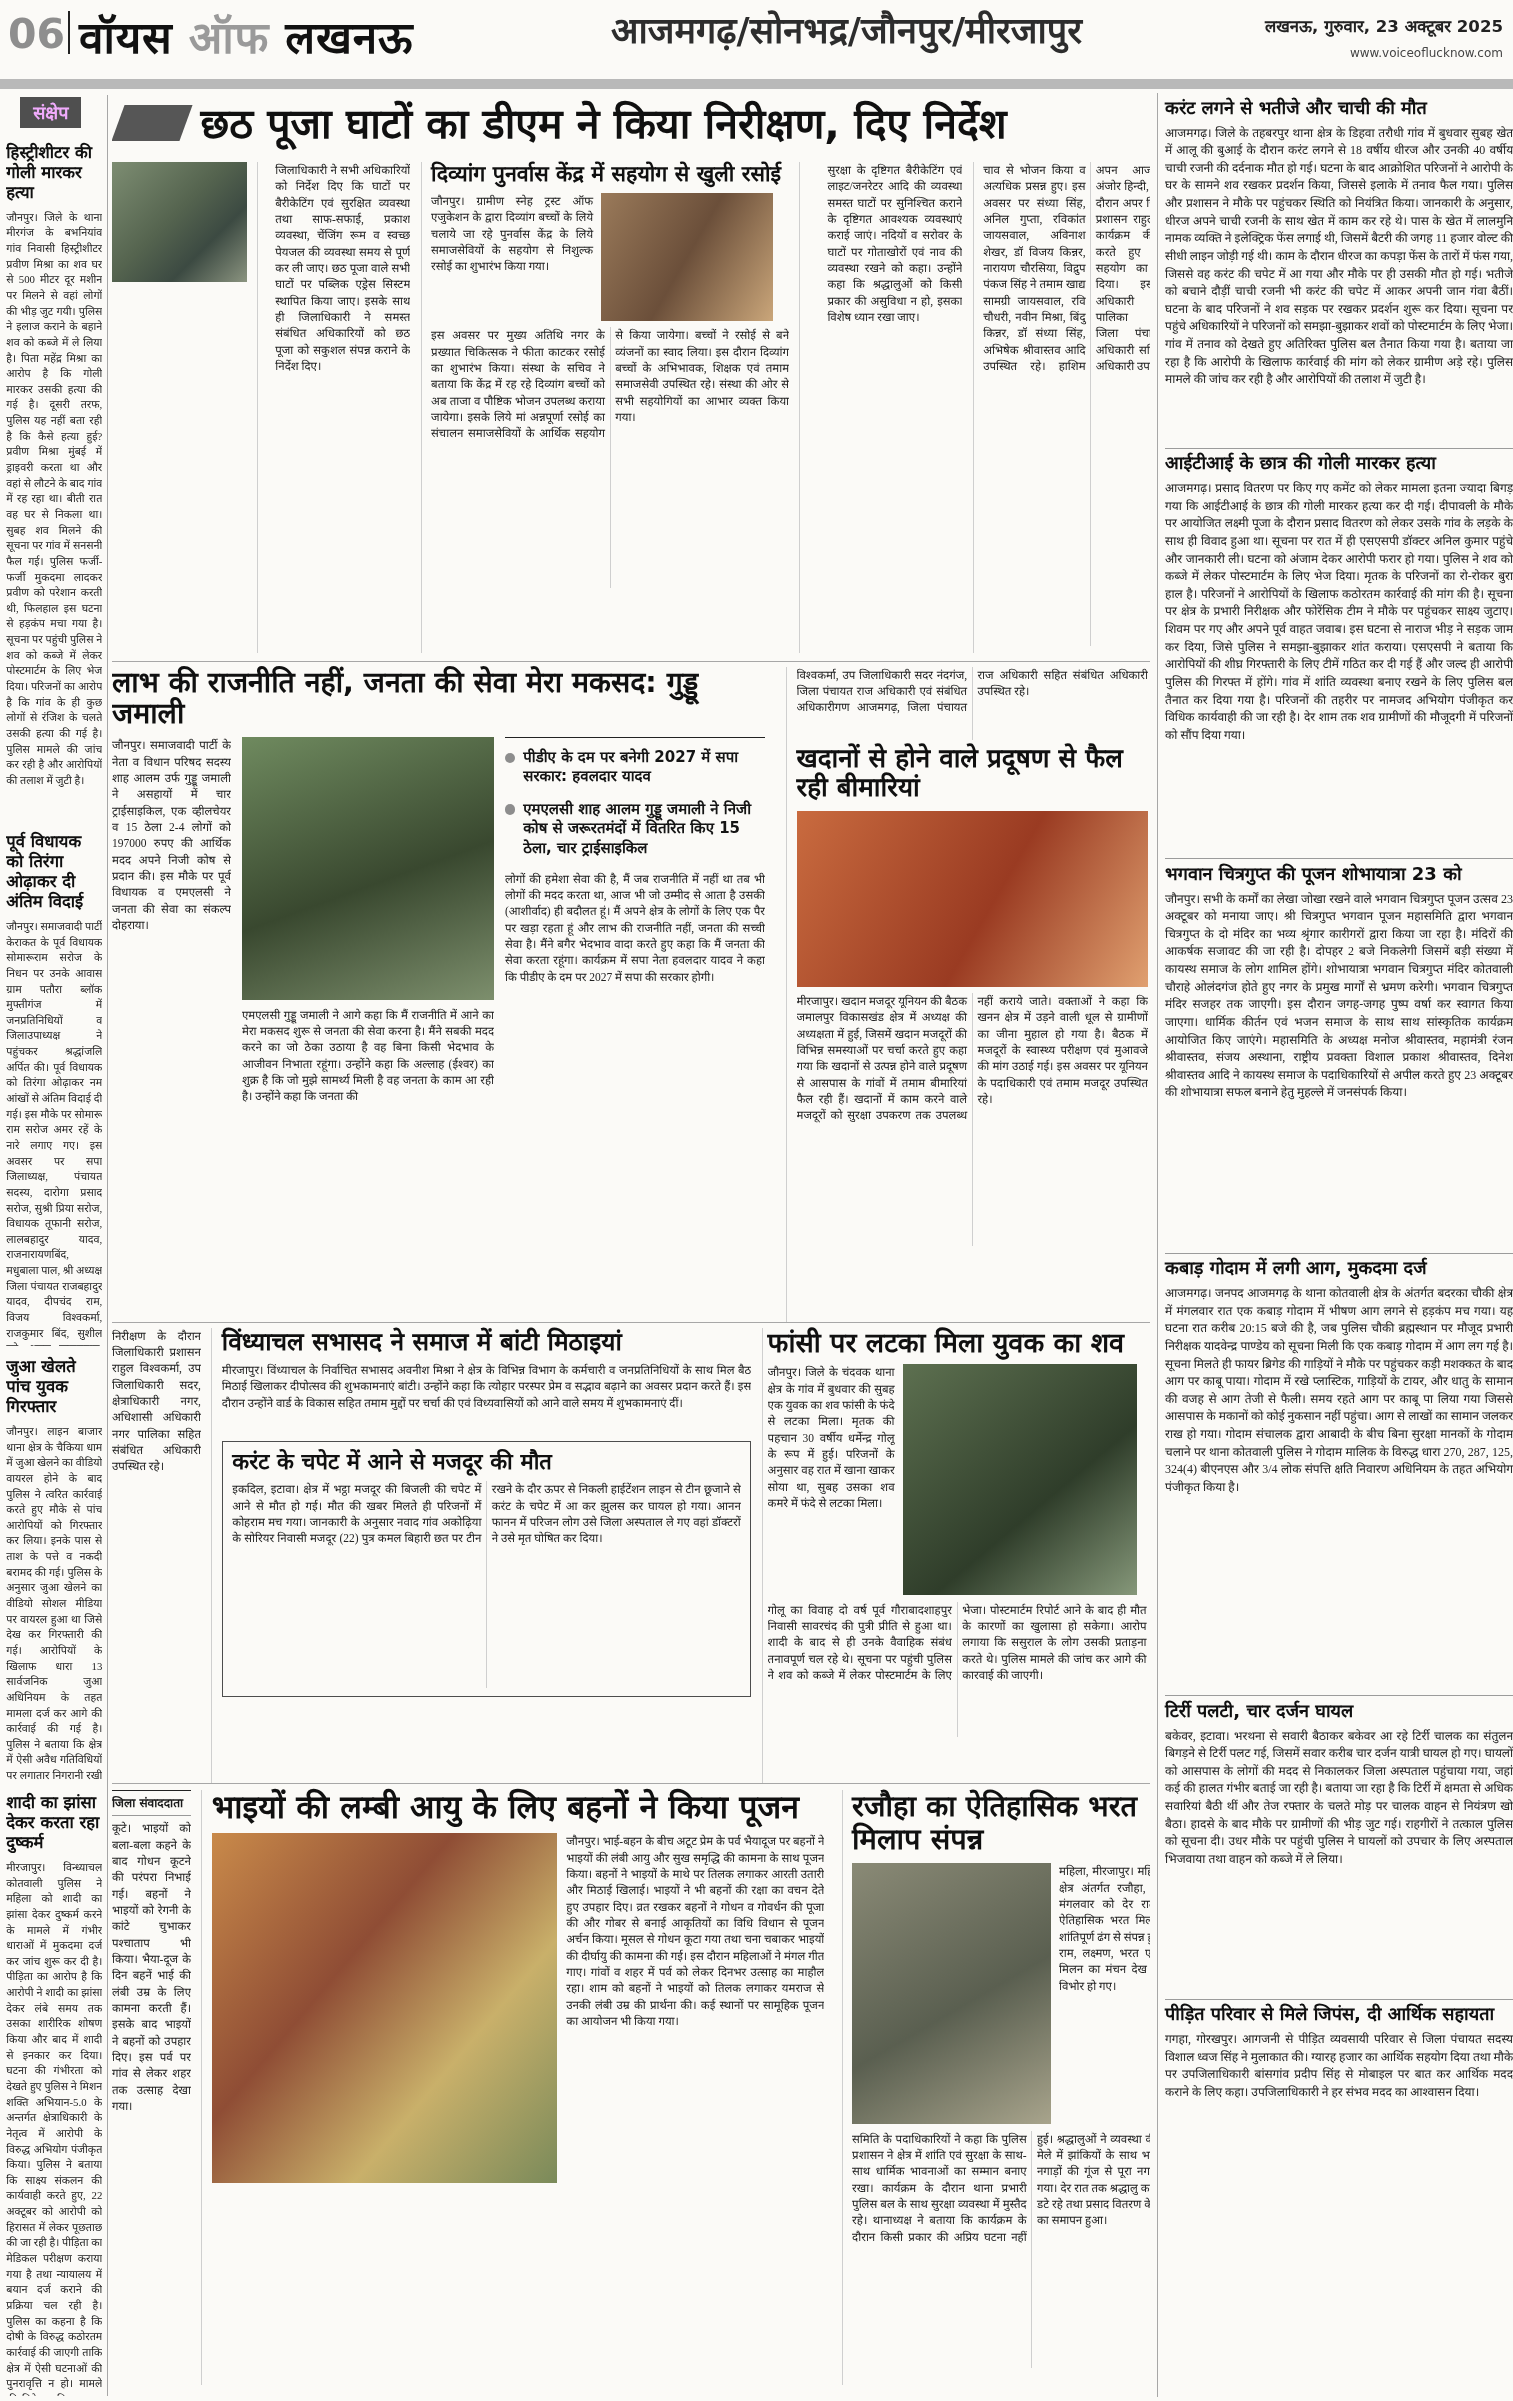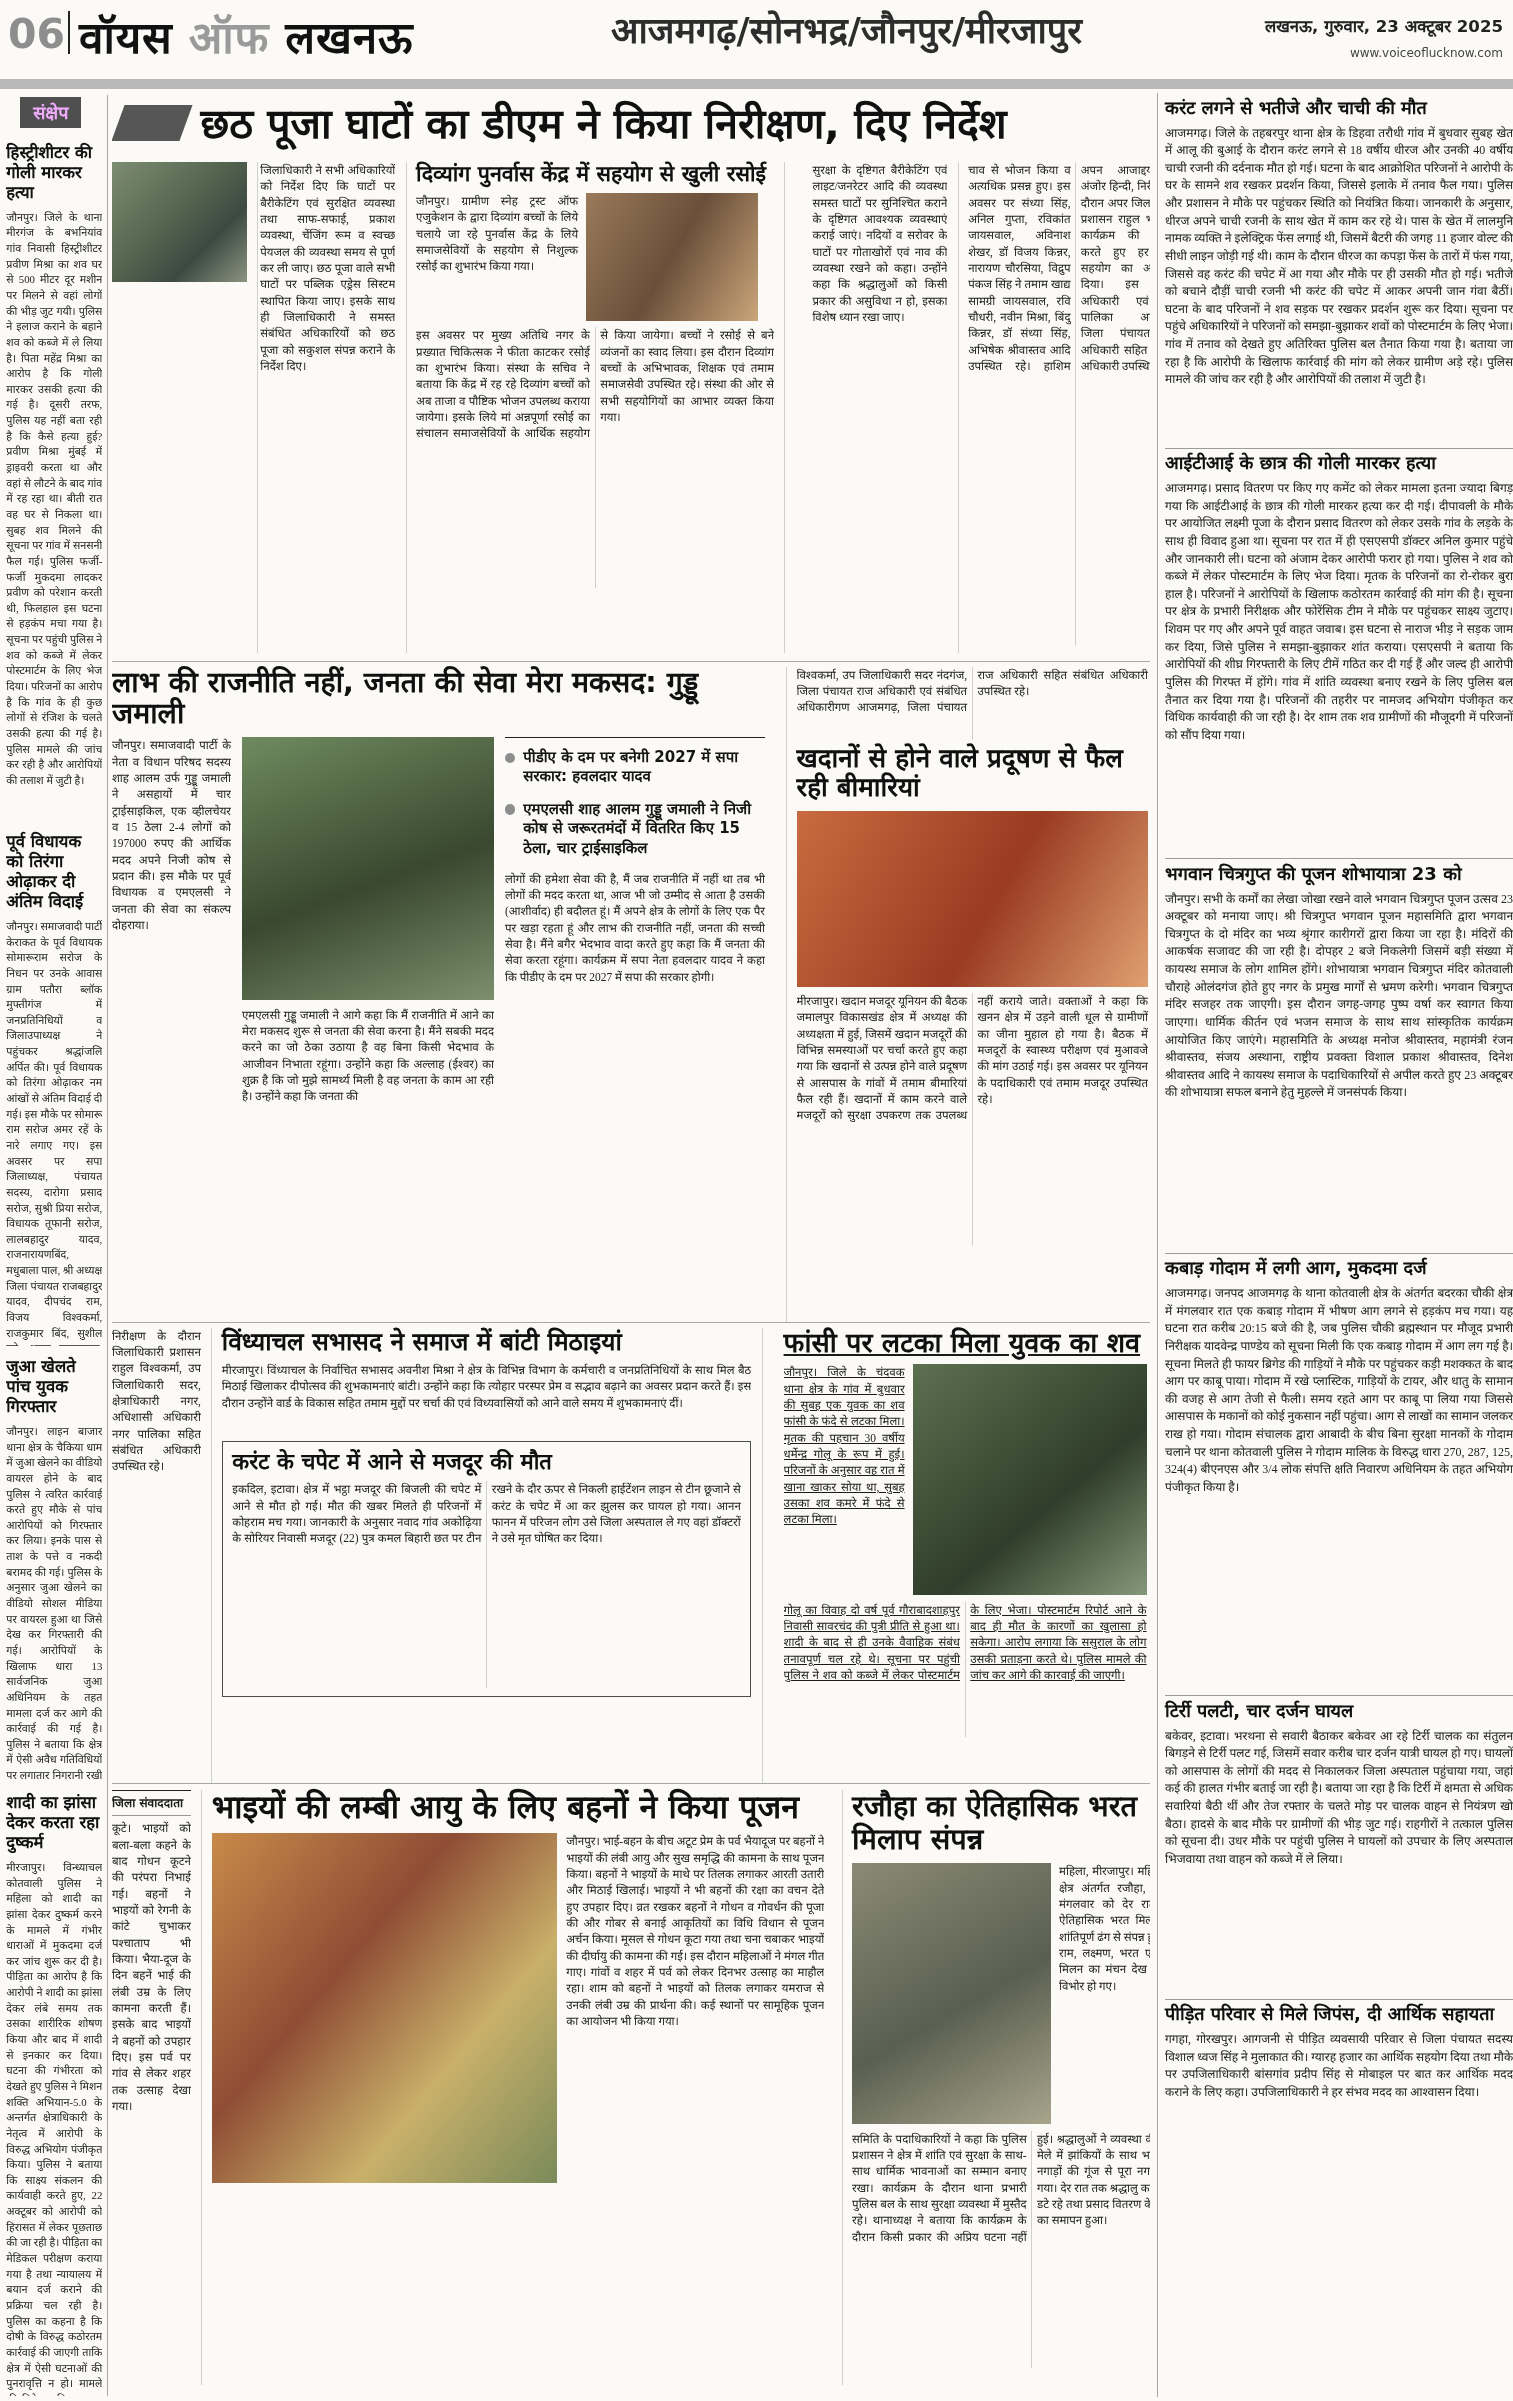--- a/index.html
+++ b/index.html
@@ -41,21 +41,21 @@
   .b4 .body{height:544px;overflow:hidden;}
 
   
   .lead{height:568px;border-bottom:0.8px solid #a7a7a7;position:relative;overflow:hidden;}
   .lead-head{display:flex;align-items:flex-start;gap:14.2px;height:52px;margin-top:9px;}
   .kicker{width:68px;height:36px;background:#565656;transform:skewX(-20deg);margin:3.2px 0 0 6.3px;flex:none;}
   .lead h1{font-size:41px;letter-spacing:0;}
   .lead-row{display:flex;gap:10.3px;margin-top:8px;height:491px;}
   .lead-c1{width:135px;flex:none;}
   .lead-c1 .photo{width:135px;height:120px;margin-bottom:6.3px;}
-  .lead-c2{width:135px;flex:none;border-left:0.8px solid #cfcfcf;padding-left:2px;}
+  .lead-c2{width:135px;flex:none;border-left:0.8px solid #cfcfcf;padding-left:17px;}
   .divyang{width:358px;flex:none;border-left:0.8px solid #cfcfcf;padding-left:9.5px;}
   .divyang h2{font-size:21.4px;line-height:1.15;margin-bottom:6.3px;}
   .divyang-row{display:flex;gap:8px;}
   .divyang-row .body{width:162px;}
   .divyang-row .photo{width:172px;height:128px;flex:none;}
   .divyang .after{margin-top:6.3px;height:261px;overflow:hidden;}
   .lead-c4{width:135px;flex:none;border-left:0.8px solid #cfcfcf;padding-left:27px;}
   .lead-c5{width:215px;flex:none;border-left:0.8px solid #cfcfcf;padding-left:9.5px;}
   .lead-c5 .body{height:484px;overflow:hidden;}
   .lead-c1 .body,.lead-c2 .body,.lead-c4 .body{height:360px;overflow:hidden;}
@@ -85,21 +85,21 @@
   
   .band-c{height:461px;display:flex;gap:10.3px;overflow:hidden;padding-top:4.7px;box-sizing:border-box;border-bottom:0.8px solid #a7a7a7;}
   .bandc-a{width:89px;flex:none;}
   .bandc-a .body{height:440px;overflow:hidden;}
   .vind{width:540px;flex:none;border-left:0.8px solid #cfcfcf;padding-left:9.5px;box-sizing:border-box;}
   .vind h2{font-size:24.5px;line-height:1.15;margin-bottom:6.3px;}
   .vind .body.top{height:73px;overflow:hidden;margin-bottom:6.3px;}
   .mbox{border:1.6px solid #4d4d4d;padding:8px 9.5px;}
   .mbox h3{font-size:22px;text-align:left;margin-bottom:6.3px;}
   .mbox .body{height:207px;overflow:hidden;font-family:Liberation Serif, serif;}
-  .fansi{width:385px;flex:none;border-left:0.8px solid #cfcfcf;padding-left:21px;box-sizing:border-box;text-decoration:underline;}
+  .fansi{width:385px;flex:none;border-left:0.8px solid #cfcfcf;padding-left:5px;box-sizing:border-box;}
   .fansi h2{font-size:27px;line-height:1.12;margin-bottom:6.3px;}
   .fansi-row{display:flex;gap:8px;}
   .fansi-row .body{width:127px;height:231px;overflow:hidden;}
   .fansi-row .photo{width:234px;height:231px;flex:none;}
   .fansi .after{margin-top:6.3px;height:135px;overflow:hidden;}
 
   
   .band-d{height:601px;display:flex;gap:10.3px;overflow:hidden;padding-top:6.3px;box-sizing:border-box;}
   .bandd-a{width:79px;flex:none;}
   .byline{font:bold 12px "DejaVu Sans","Liberation Sans",sans-serif;border-top:1.6px solid #222;border-bottom:0.8px solid #999;padding:3.2px 0;margin-bottom:4.7px;}

